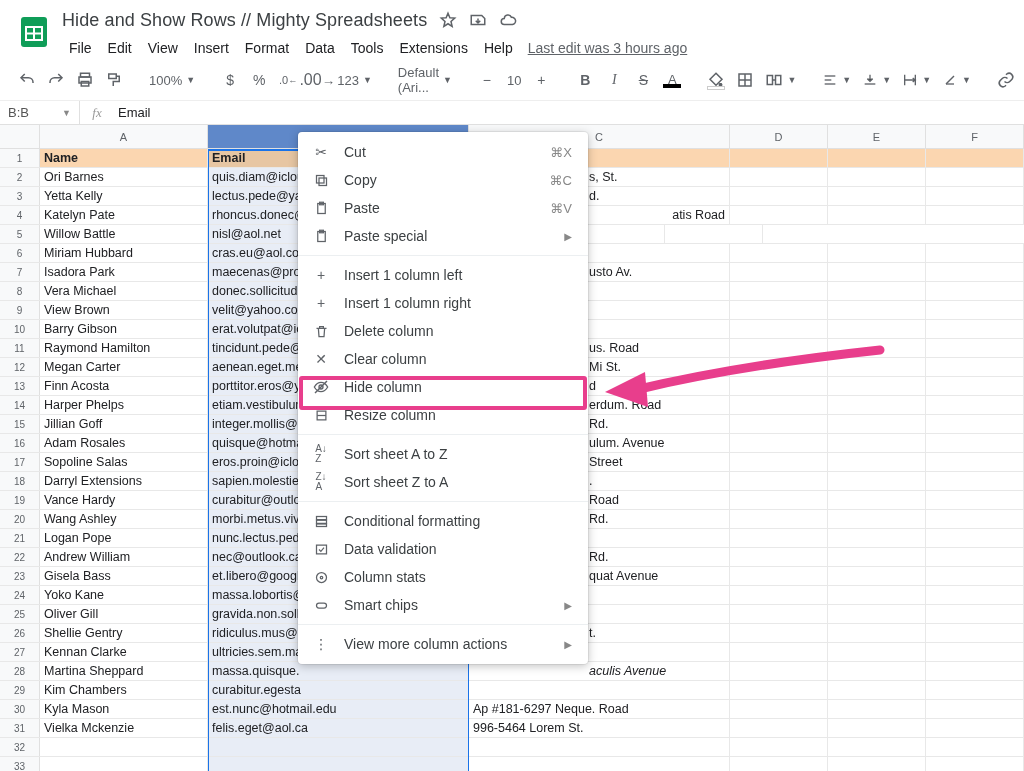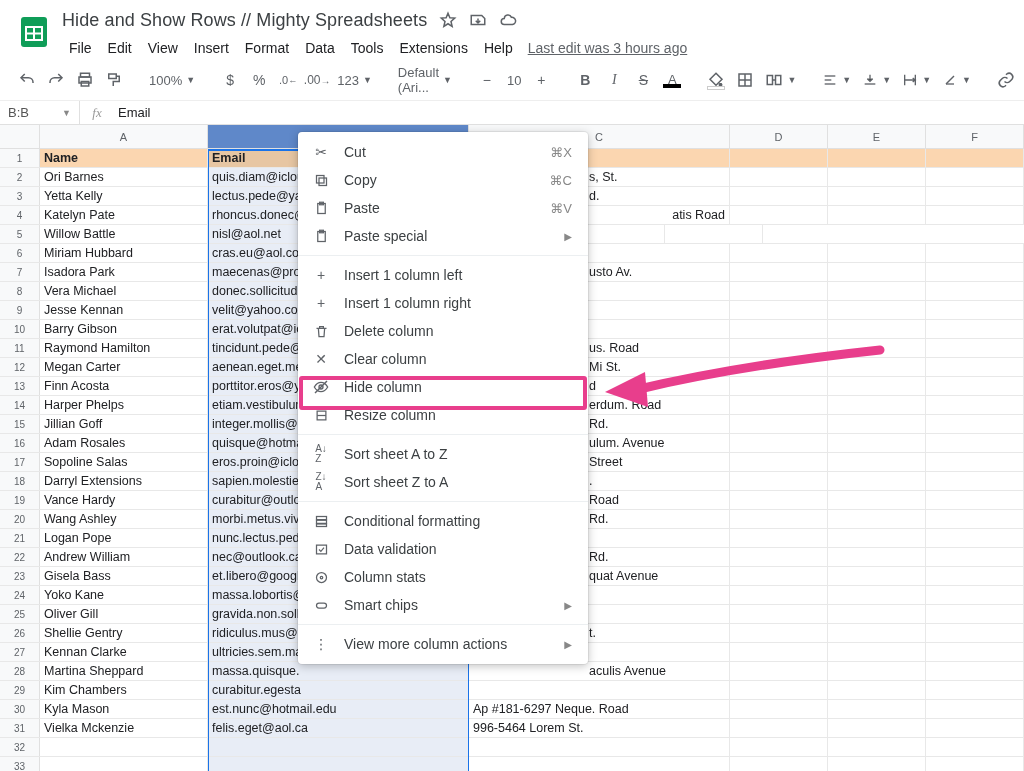--- a/index.html
+++ b/index.html
@@ -153,21 +153,21 @@
         <span>100%</span>
         <span class="caret">▼</span>
       </span>
     <span class="tsep"></span>
     <span class="tbtn">$</span>
     <span class="tbtn">%</span>
     <span class="tbtn" style="font-size:11px">
         <span>.0</span>
         <sub>←</sub>
       </span>
-    <span class="tbtn" style="font-size:12px">
+    <span class="tbtn" style="font-size:16px">
         <span>.00</span>
         <sub>→</sub>
       </span>
     <span class="tsel">
         <span>123</span>
         <span class="caret">▼</span>
       </span>
     <span class="tsep"></span>
     <span class="tsel" style="width:100px">
         <span>Default (Ari...</span>
@@ -342,21 +342,21 @@
           <div class="rh">8</div>
           <div class="cell wA">Vera Michael</div>
           <div class="cell sel wB">donec.sollicitudi</div>
           <div class="cell wC" style="padding-left:120px;"></div>
           <div class="cell wD"></div>
           <div class="cell wE"></div>
           <div class="cell wF"></div>
         </div>
         <div class="row">
           <div class="rh">9</div>
-          <div class="cell wA">Jesse Kennan</div>
+          <div class="cell wA">View Brown</div>
           <div class="cell sel wB">velit@yahoo.com</div>
           <div class="cell wC" style="padding-left:120px;"></div>
           <div class="cell wD"></div>
           <div class="cell wE"></div>
           <div class="cell wF"></div>
         </div>
         <div class="row">
           <div class="rh">10</div>
           <div class="cell wA">Barry Gibson</div>
           <div class="cell sel wB">erat.volutpat@ic</div>
@@ -515,21 +515,21 @@
           <div class="cell sel wB">ultricies.sem.ma</div>
           <div class="cell wC" style="padding-left:120px;"></div>
           <div class="cell wD"></div>
           <div class="cell wE"></div>
           <div class="cell wF"></div>
         </div>
         <div class="row">
           <div class="rh">28</div>
           <div class="cell wA">Martina Sheppard</div>
           <div class="cell sel wB">massa.quisque.</div>
-          <div class="cell wC" style="padding-left:120px;">aculis Avenue</div>
+          <div class="cell wC" style="padding-left:120px;font-style:italic;">aculis Avenue</div>
           <div class="cell wD"></div>
           <div class="cell wE"></div>
           <div class="cell wF"></div>
         </div>
         <div class="row">
           <div class="rh">29</div>
           <div class="cell wA">Kim Chambers</div>
           <div class="cell sel wB">curabitur.egesta</div>
           <div class="cell wC" style=""></div>
           <div class="cell wD"></div>

